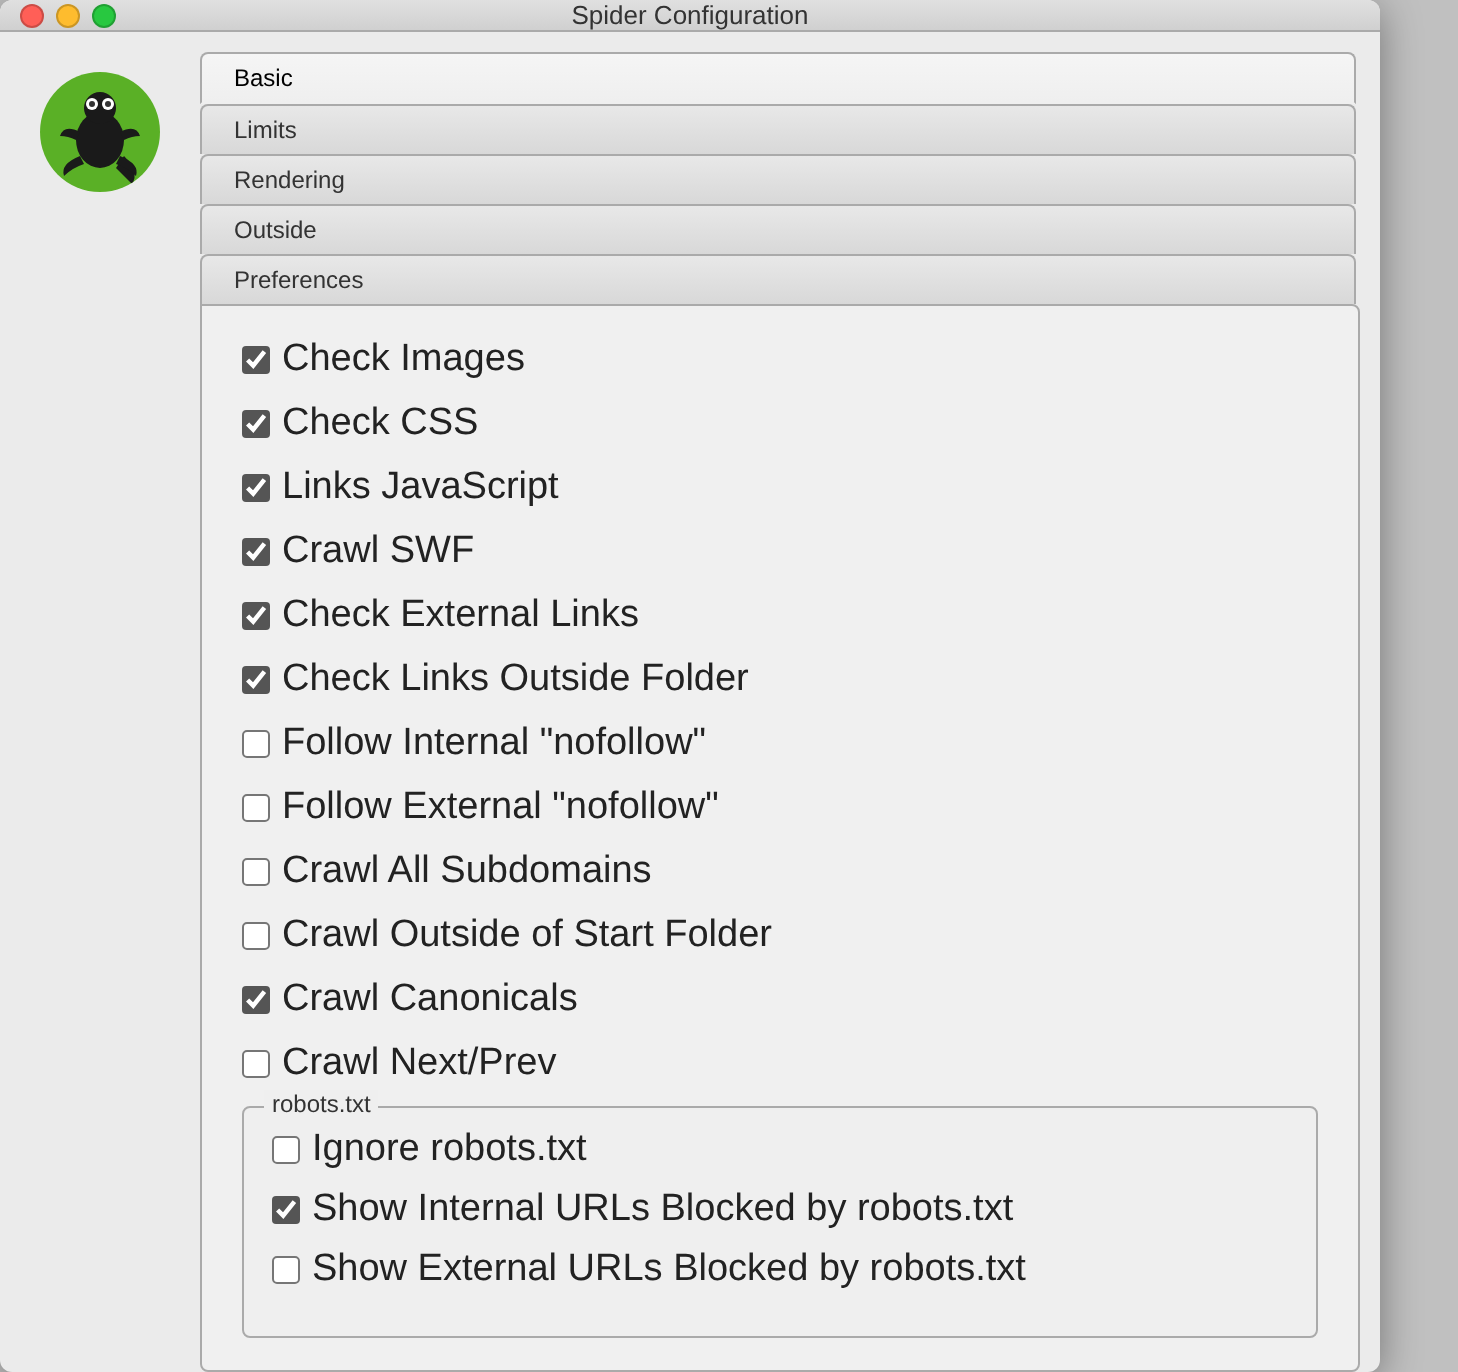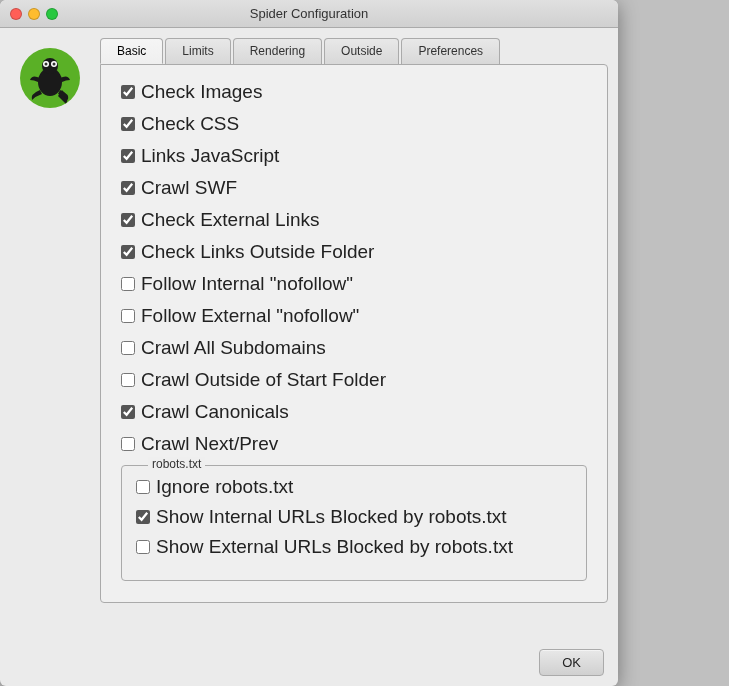--- a/index.html
+++ b/index.html
@@ -7,21 +7,21 @@
     body {
       background: #c0c0c0;
       font-family: -apple-system, "Helvetica Neue", Arial, sans-serif;
       font-size: 13px;
       width: 729px;
       height: 686px;
       overflow: hidden;
     }
 
     .window {
-      width: 618px;
+      width: 690px;
       height: 686px;
       background: #ebebeb;
       border-radius: 6px;
       box-shadow: 0 4px 20px rgba(0,0,0,0.4);
       display: flex;
       flex-direction: column;
       overflow: hidden;
     }
 
     .titlebar {
@@ -87,20 +87,21 @@
     .main-area {
       flex: 1;
       display: flex;
       flex-direction: column;
     }
 
     .tab-bar {
       display: flex;
       gap: 0;
       margin-bottom: 0;
+      flex-direction: column;
     }
 
     .tab {
       padding: 5px 16px;
       background: linear-gradient(to bottom, #e8e8e8, #d8d8d8);
       border: 1px solid #aaa;
       border-bottom: none;
       border-radius: 4px 4px 0 0;
       cursor: pointer;
       font-size: 12px;
@@ -150,21 +151,21 @@
       border-radius: 4px;
       padding: 10px 14px 14px;
       margin-top: 4px;
       background: #efefef;
       position: relative;
     }
 
     .robots-legend {
       position: absolute;
       top: -9px;
-      left: 26px;
+      left: 10px;
       background: #efefef;
       padding: 0 4px;
       font-size: 12px;
       color: #333;
     }
 
     .robots-group .checkbox-row {
       margin-bottom: 8px;
     }
 

